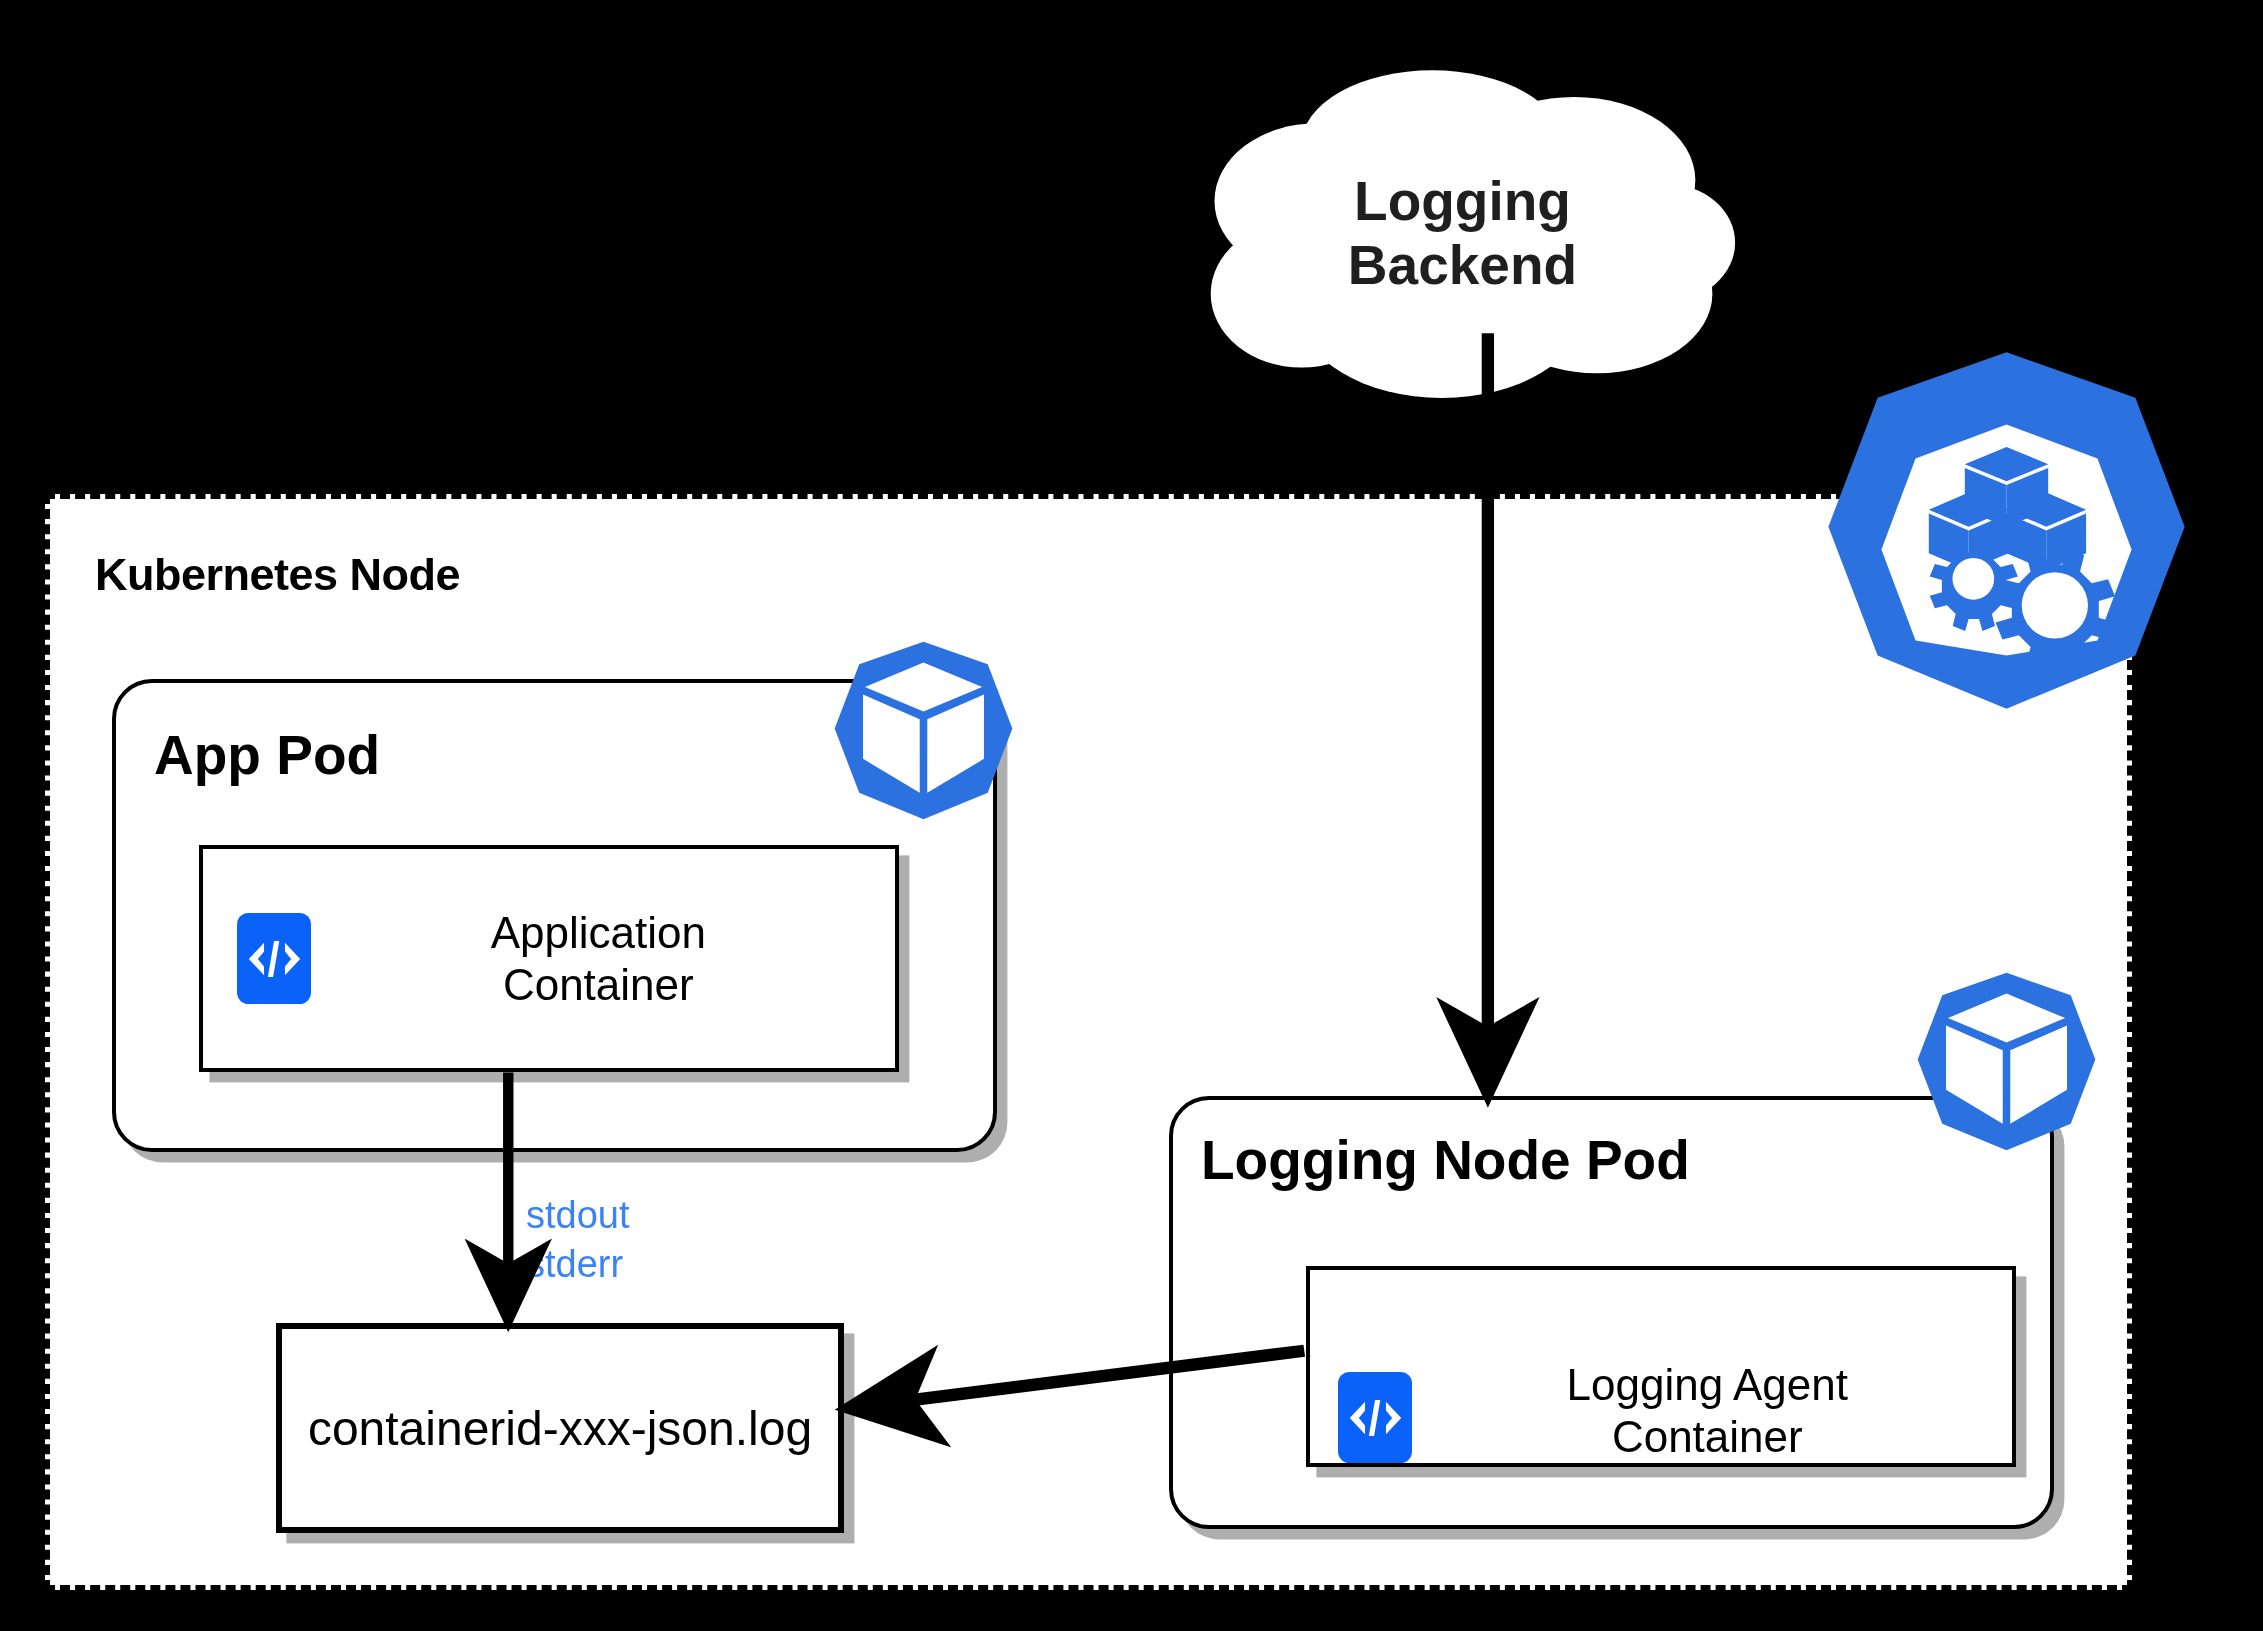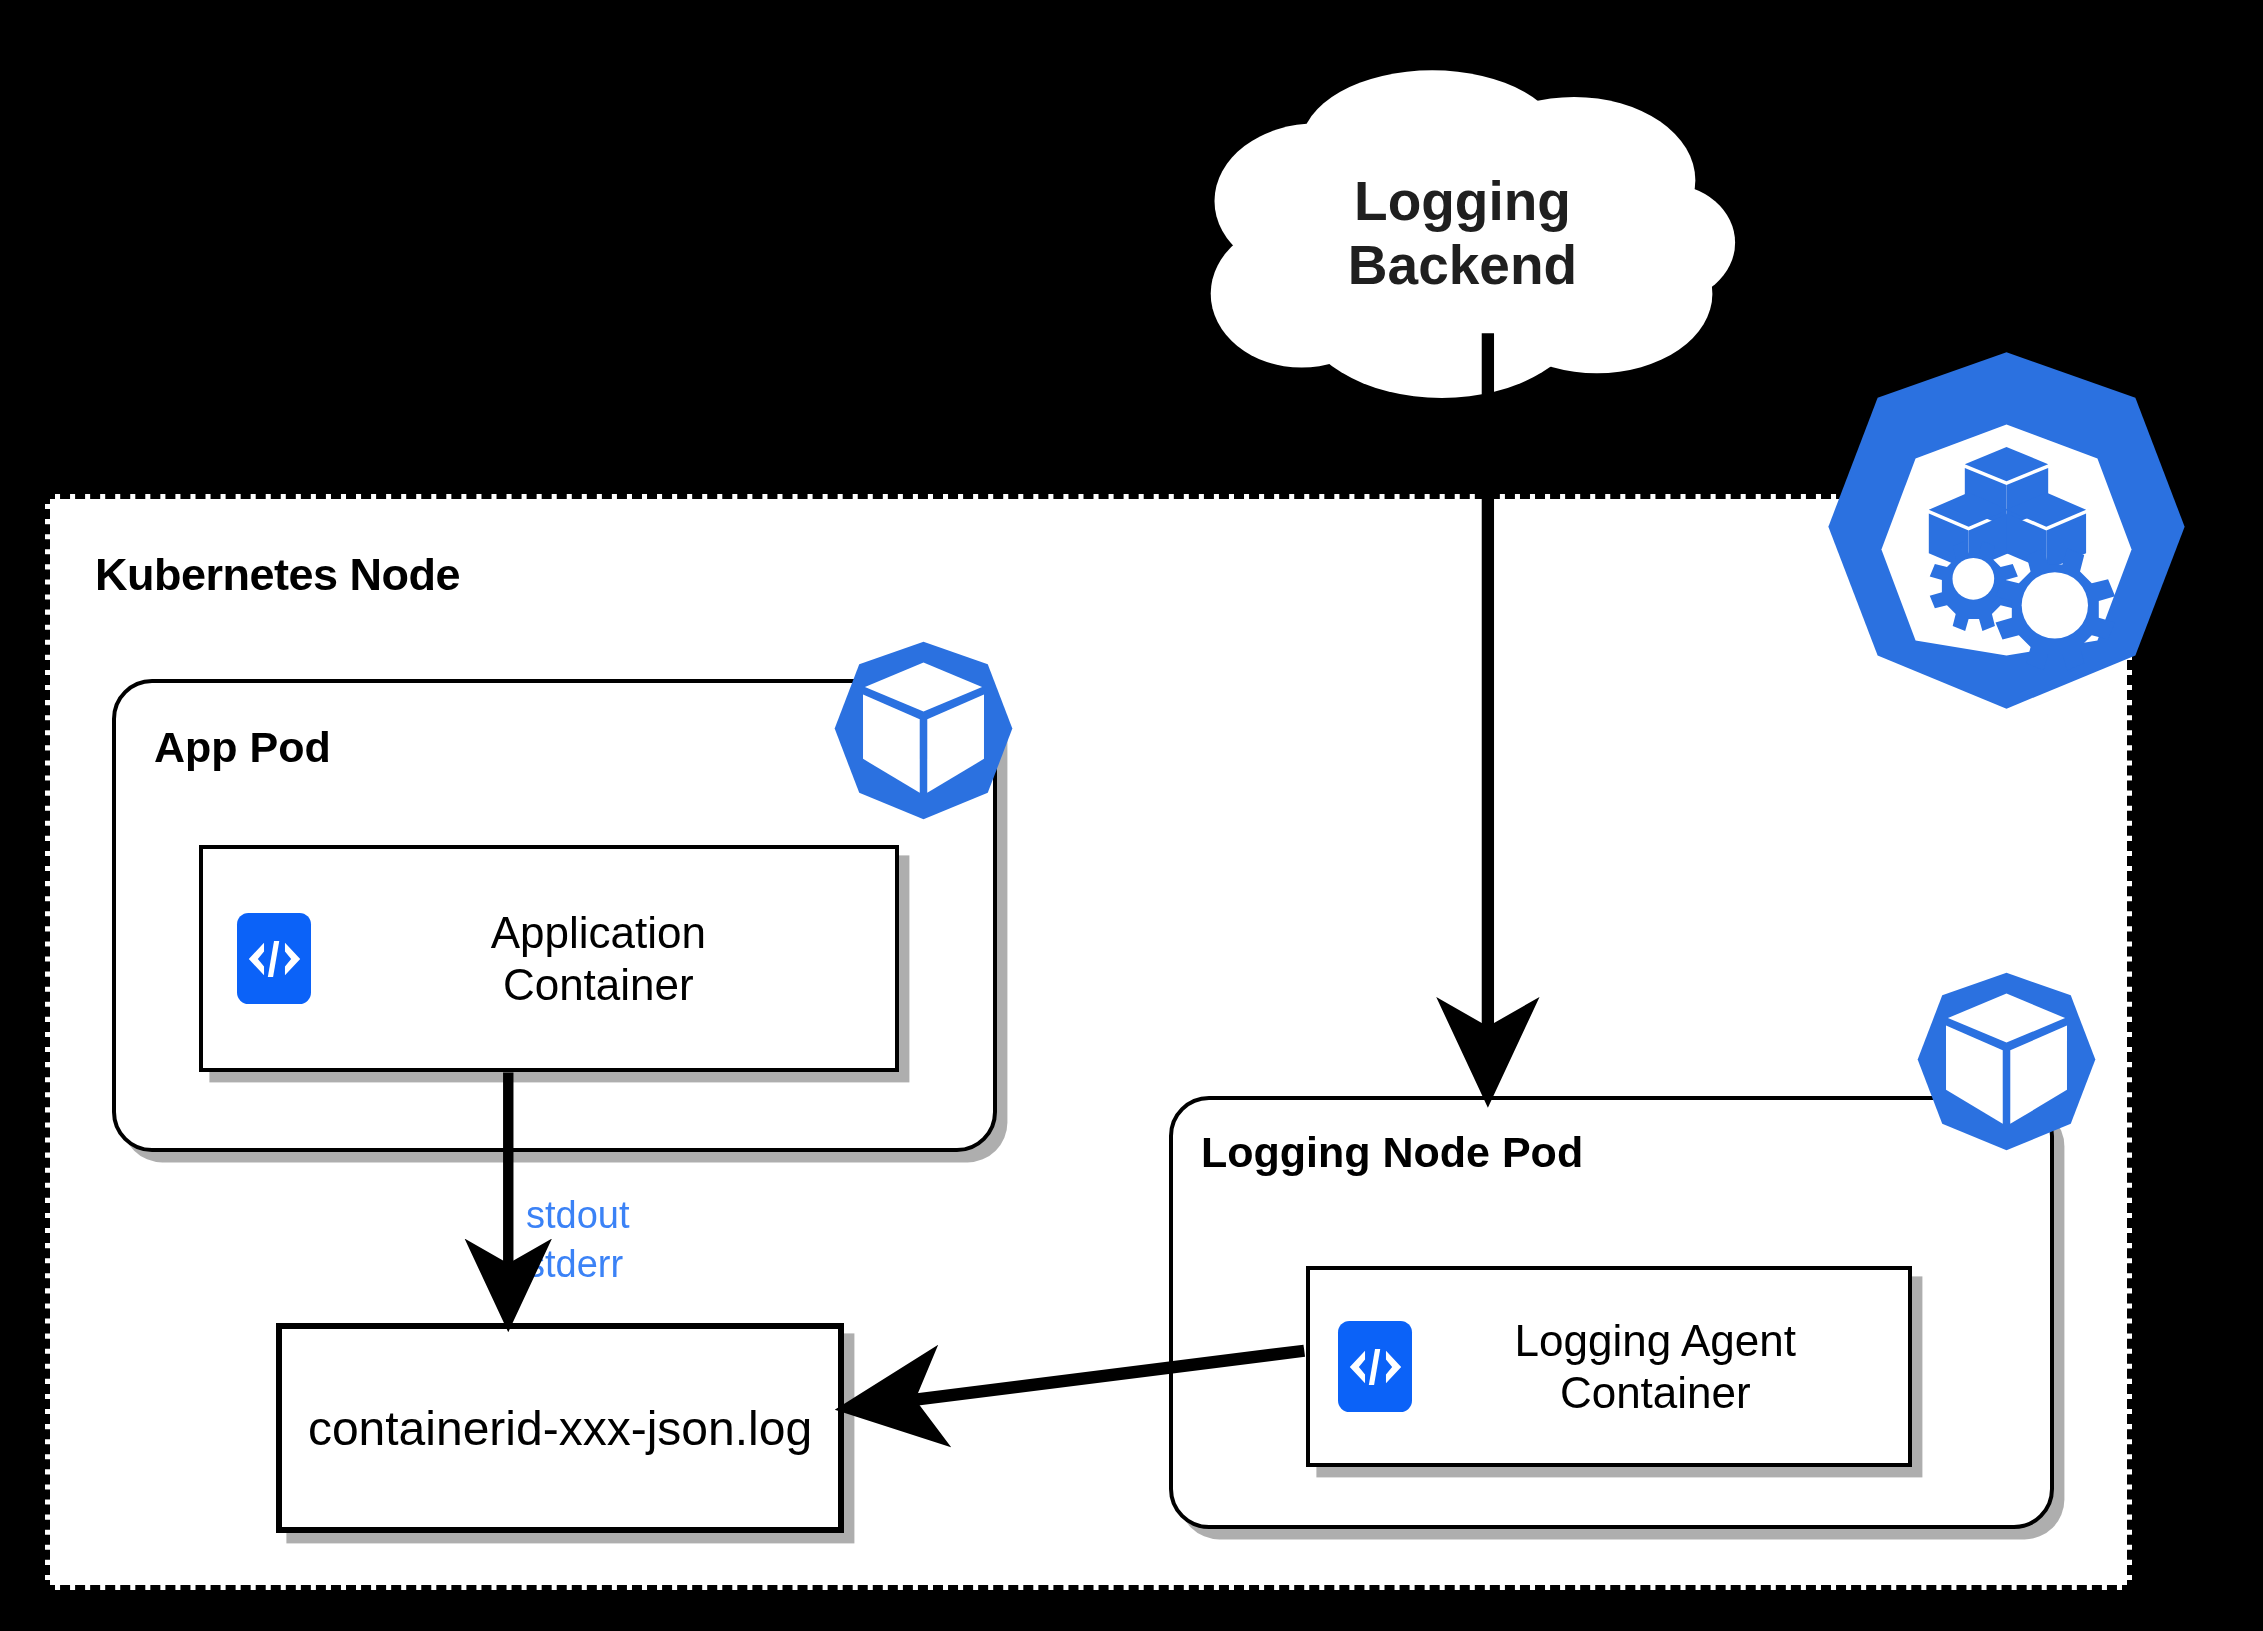--- a/index.html
+++ b/index.html
@@ -27,35 +27,35 @@
     background:#ffffff;
     border:4.7px solid #000;
     border-radius:40px;
     box-sizing:border-box;
     box-shadow:10.4px 10.4px 0 0 rgba(170,170,170,0.95);
   }
   #app-pod{left:112px;top:679px;width:885px;height:473px;}
   #agent-pod{left:1169px;top:1096px;width:885px;height:433px;}
   .pod-title{
     position:absolute;
-    font-size:43px;font-weight:bold;color:#000;white-space:nowrap;
+    font-size:55px;font-weight:bold;color:#000;white-space:nowrap;
   }
   #app-pod-title{left:38px;top:40px;}
   #agent-pod-title{left:28px;top:28px;}
 
   
   .container-box{
     background:#ffffff;
     border:4.7px solid #000;
     box-sizing:border-box;
     box-shadow:10.4px 10.4px 0 0 rgba(170,170,170,0.95);
     display:flex;align-items:center;
   }
   #app-container{left:199px;top:845px;width:700px;height:227px;}
-  #agent-container{left:1306px;top:1266px;width:606px;height:201px;}
+  #agent-container{left:1306px;top:1266px;width:710px;height:201px;align-items:flex-end;}
 
   
   .code-icon{
     flex:0 0 auto;
     width:74px;height:91px;border-radius:11.4px;background:#0b62f8;
     margin-left:34px;
     display:flex;align-items:center;justify-content:center;
   }
   #agent-container .code-icon{width:74px;height:91px;margin-left:28px;}
   .code-icon svg{width:59px;height:40px;display:block;}

